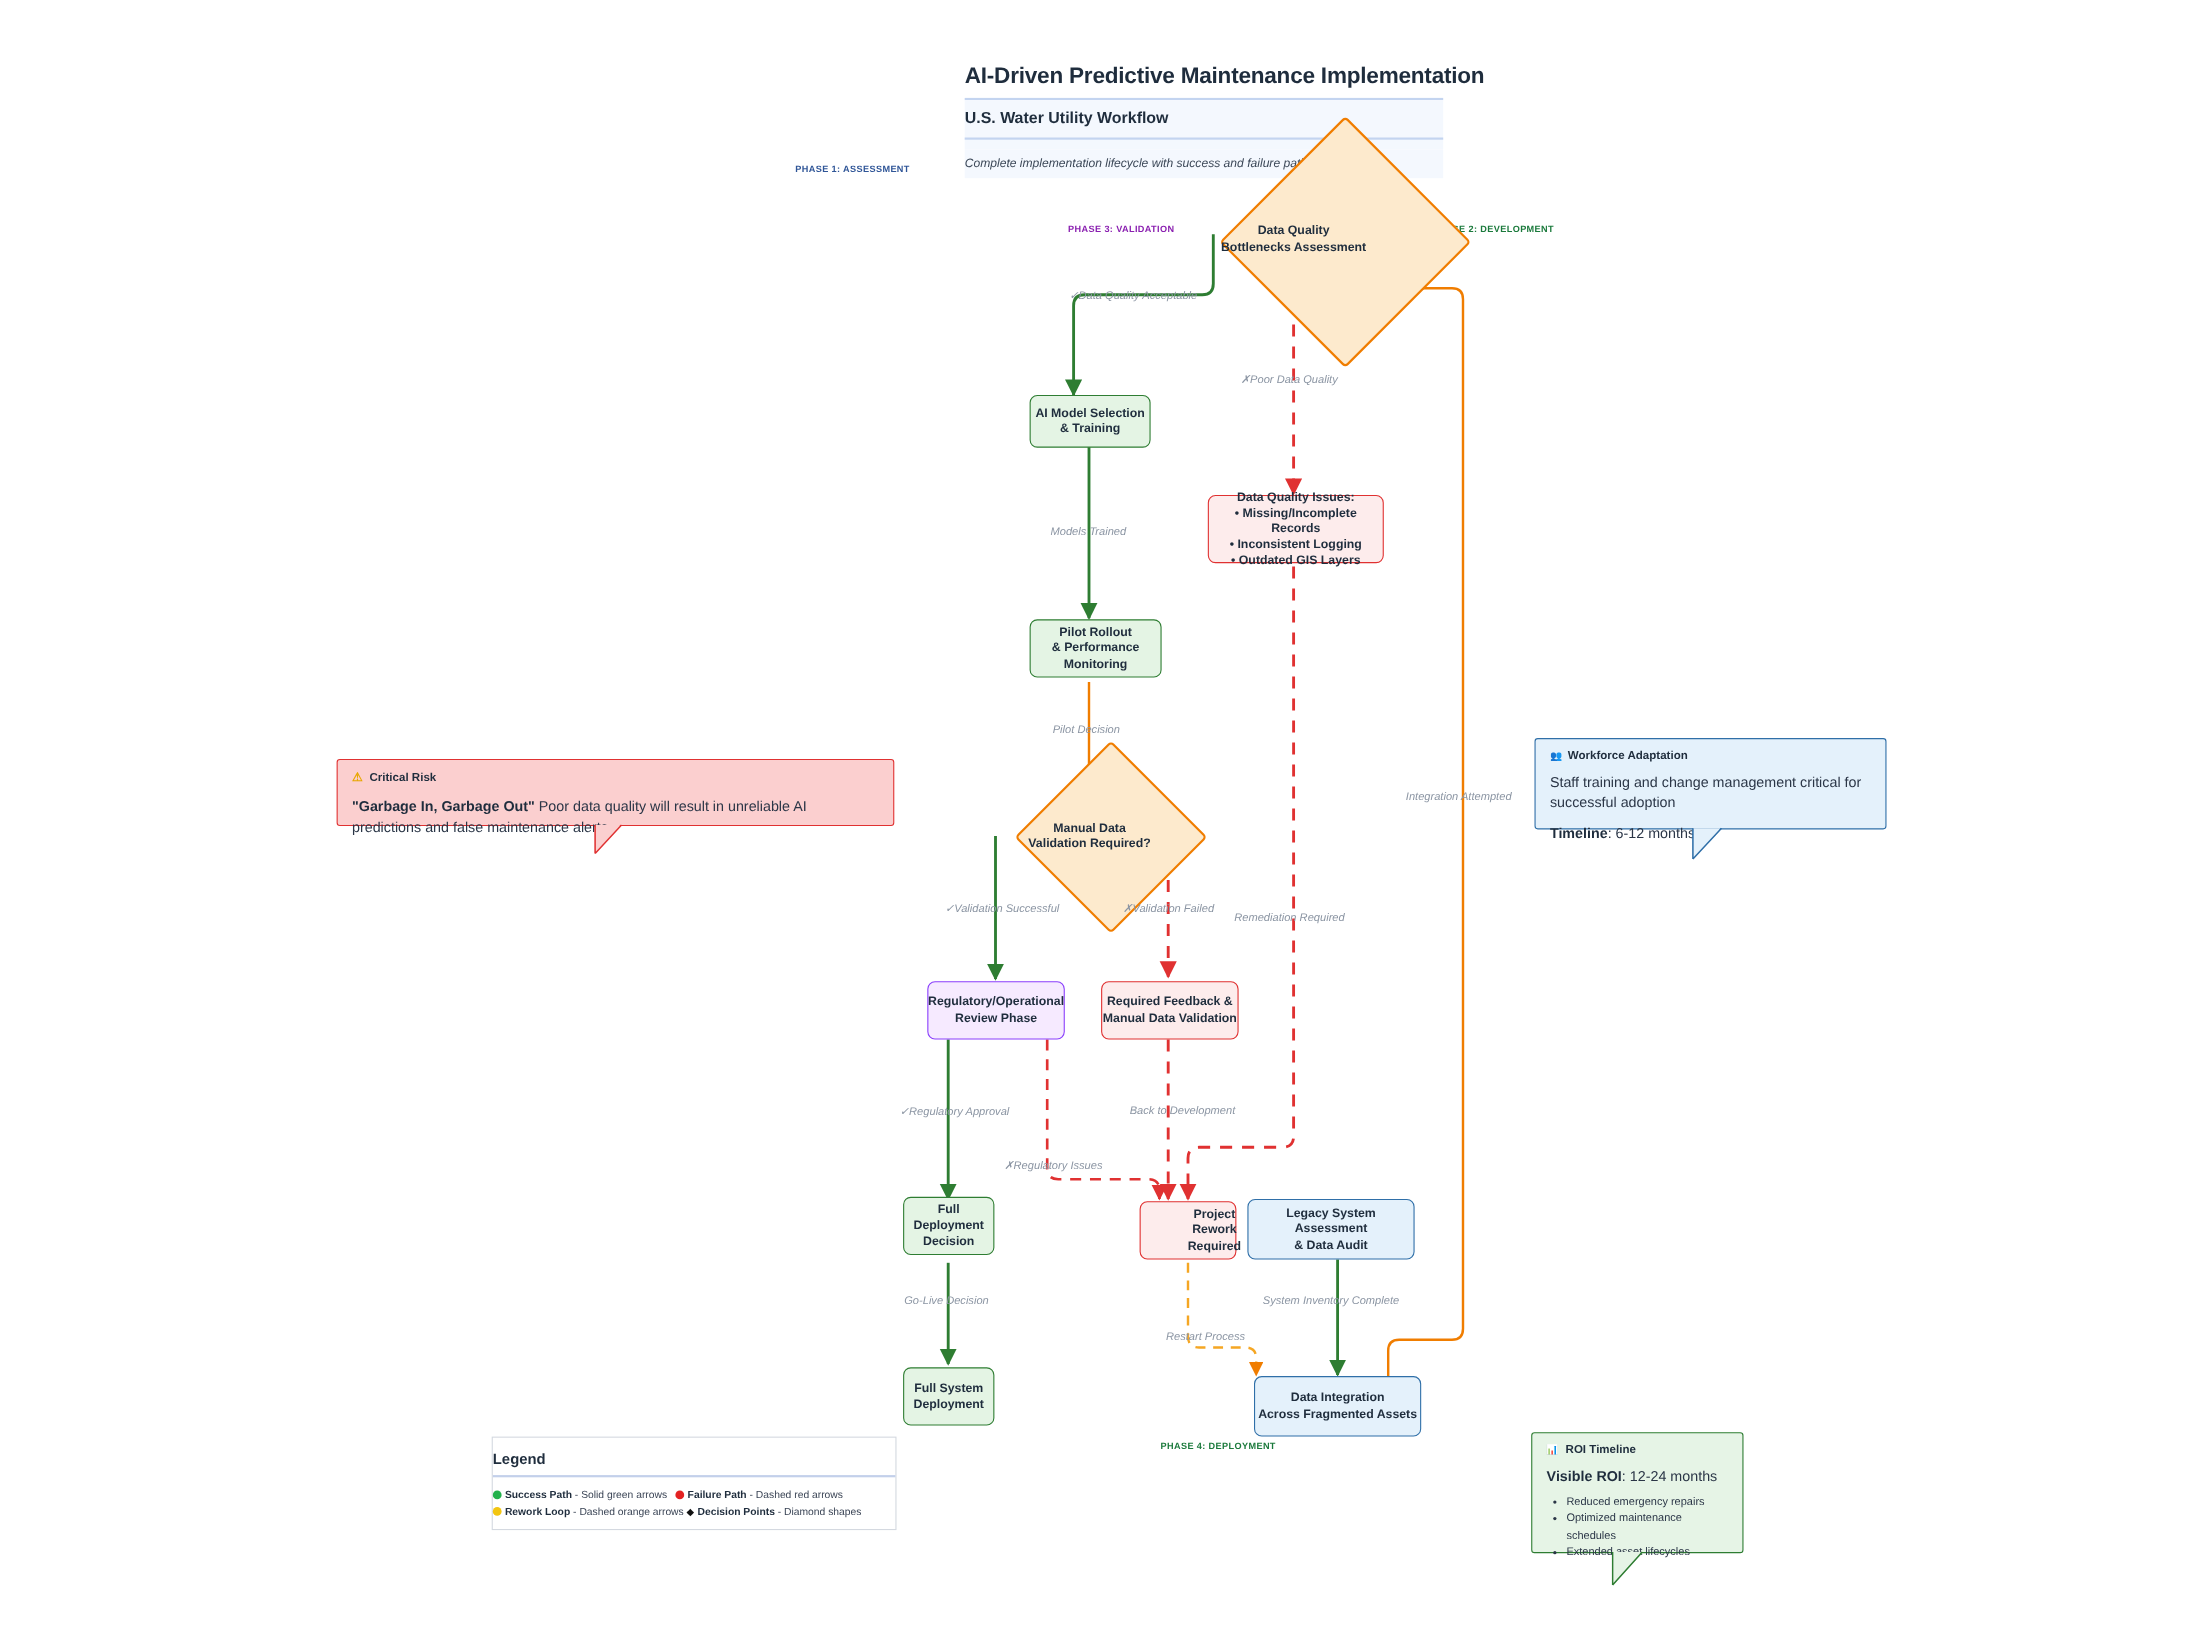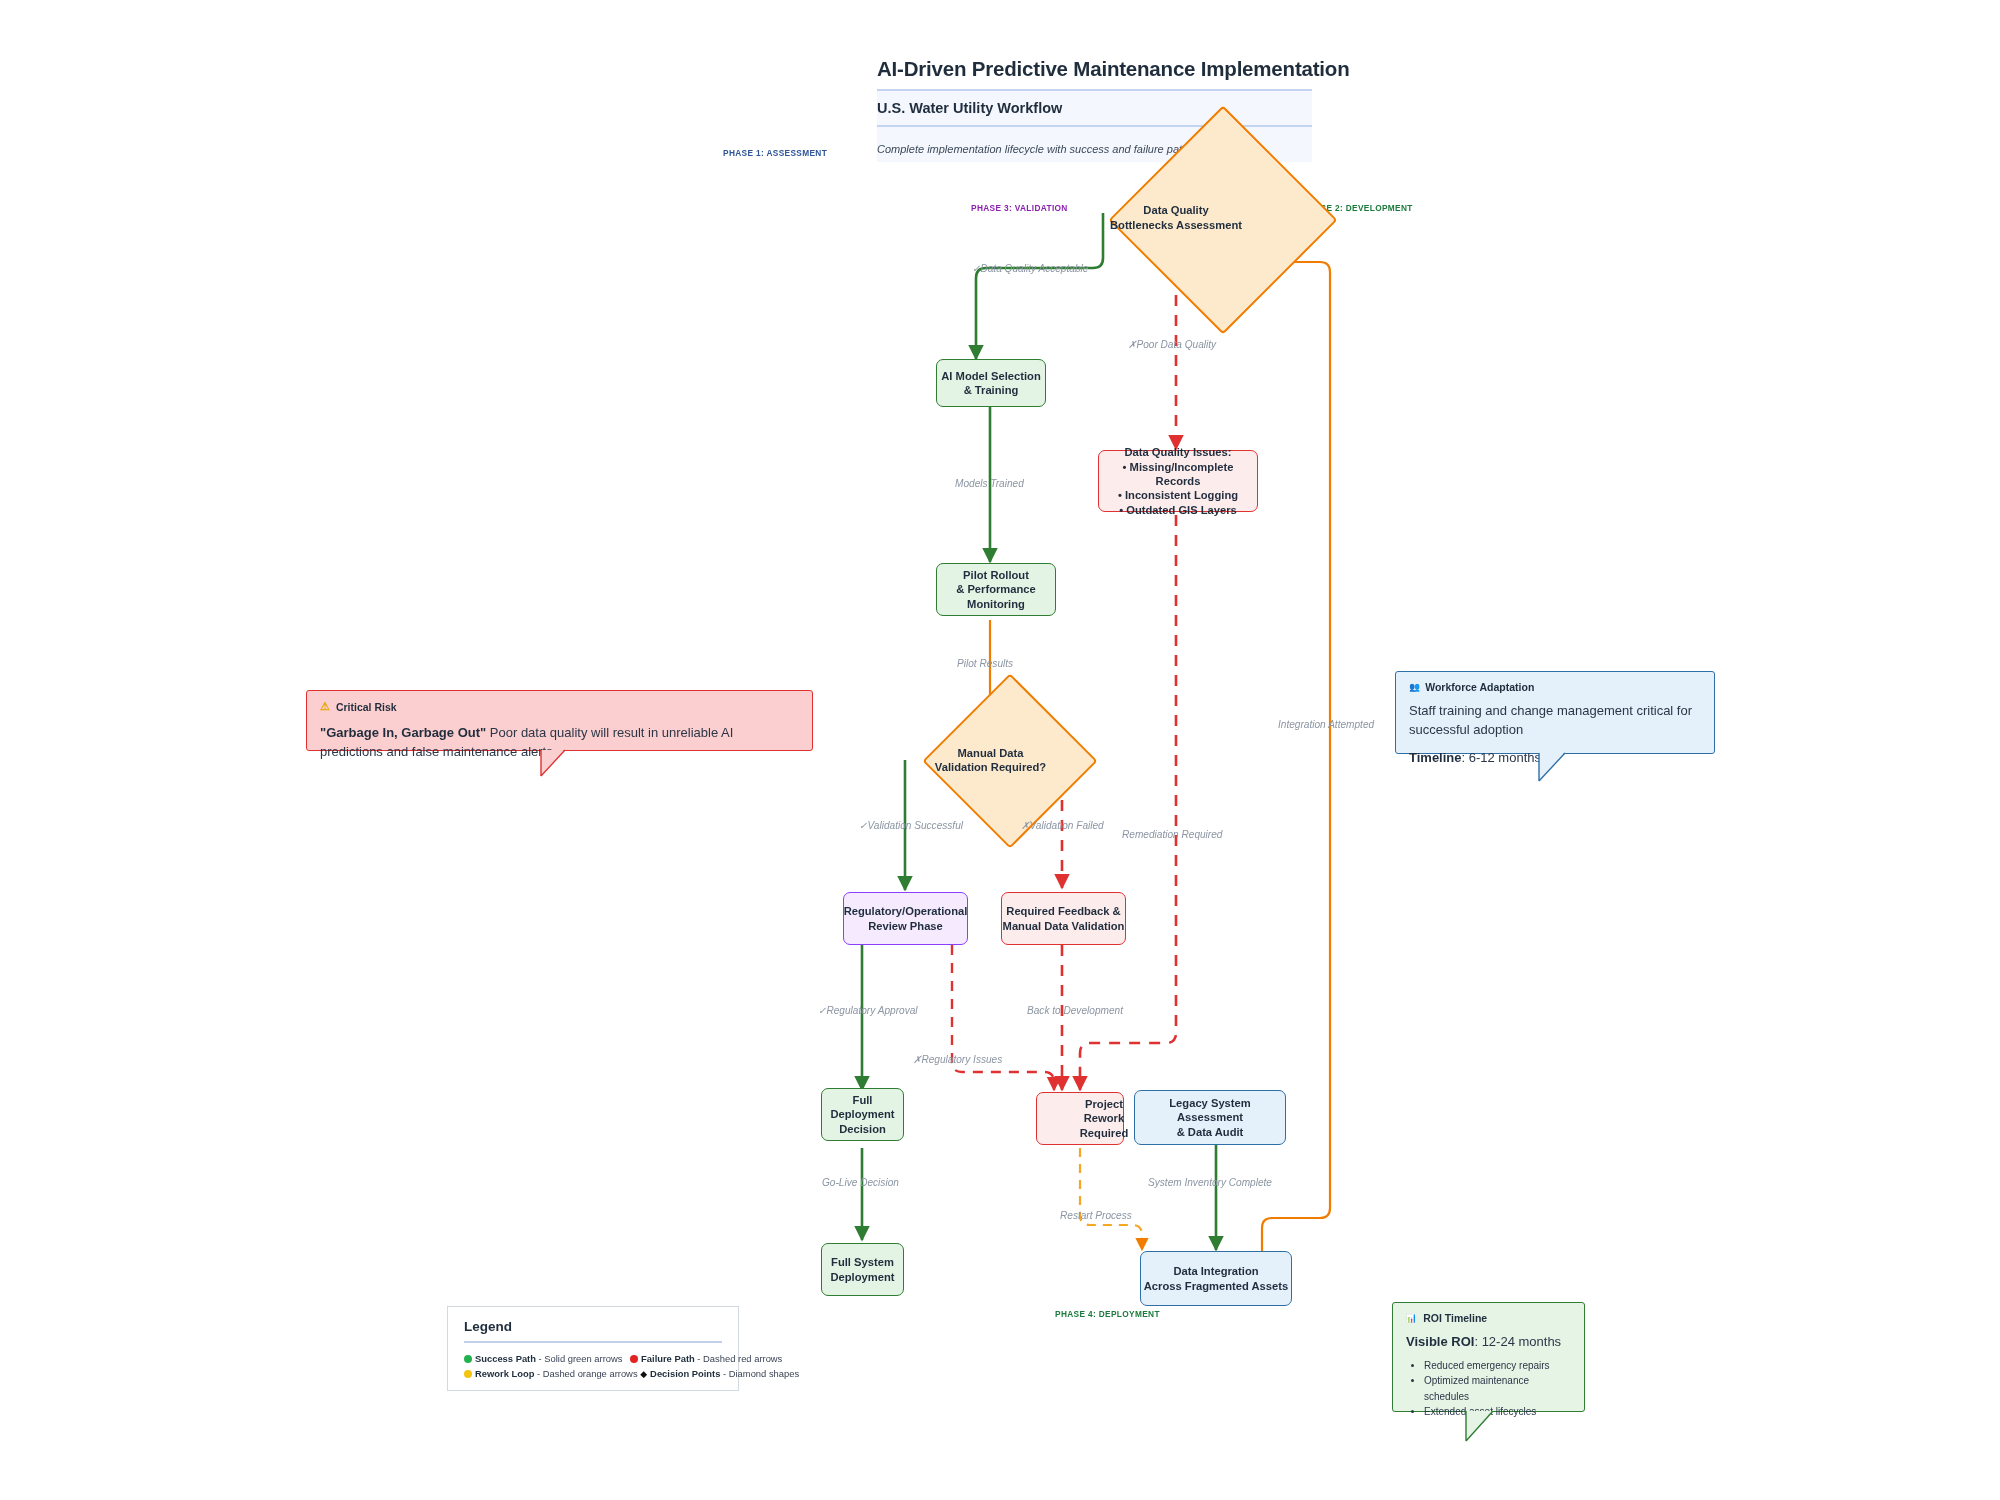--- a/index.html
+++ b/index.html
@@ -55,22 +55,22 @@
   .callout .c-title{font-size:10.5px;font-weight:bold;color:#1f2d3d;display:flex;align-items:center;gap:6px;}
   .callout .c-body{font-size:13px;color:#2b3647;line-height:1.45;}
   .callout b{color:#1f2d3d;}
   .co-red{background:#fbcfcf;border:1.6px solid #e03131;}
   .co-blue{background:#e4f1fb;border:1.6px solid #2f6fa8;}
   .co-green{background:#e6f4e6;border:1.6px solid #2e7d32;}
   .callout ul{margin:6px 0 0 0;padding-left:18px;}
   .callout li{font-size:10px;color:#2b3647;line-height:1.55;}
 
   
-  .legend{position:absolute;left:447px;top:1306px;width:292px;height:85px;
-      background:#ffffff;border:1.4px solid #d4d9e0;box-sizing:border-box;padding:12px 16px;}
+  .legend{position:absolute;left:447px;top:1306px;width:368px;height:85px;
+      background:#ffffff;border:1.4px solid #d4d9e0;box-sizing:border-box;padding:12px 0;}
   .legend-title{font-size:13.5px;font-weight:bold;color:#1f2d3d;}
   .legend-rule{height:1.6px;background:#c3d0ea;margin:7px 0 8px 0;}
   .legend-row{font-size:9.4px;color:#3a4455;line-height:1.62;white-space:nowrap;}
   .legend-row b{color:#1f2d3d;}
   .dot{display:inline-block;width:8px;height:8px;border-radius:50%;vertical-align:-1px;margin-right:3px;}
   .dot.green{background:#22b14c;}
   .dot.red{background:#e32222;}
   .dot.yellow{background:#f2c511;}
   .dia-glyph{display:inline-block;margin-right:3px;color:#111;font-size:9px;}
 
@@ -228,21 +228,21 @@
   <div class="node n-blue" style="left:1140px;top:1251px;width:152px;height:55px;">
     <div>
       <span>Data Integration</span><br>
       <span>Across Fragmented Assets</span>
     </div>
   </div>
 
   <div class="elabel" style="left:972px;top:263px;text-align:right;">✓Data Quality Acceptable</div>
   <div class="elabel" style="left:1128px;top:339px;">✗Poor Data Quality</div>
   <div class="elabel" style="left:955px;top:478px;">Models Trained</div>
-  <div class="elabel" style="left:957px;top:658px;">Pilot Results</div>
+  <div class="elabel" style="left:957px;top:658px;">Pilot Decision</div>
   <div class="elabel" style="left:859px;top:820px;">✓Validation Successful</div>
   <div class="elabel" style="left:1021px;top:820px;">✗Validation Failed</div>
   <div class="elabel" style="left:1122px;top:829px;">Remediation Required</div>
   <div class="elabel" style="left:818px;top:1005px;">✓Regulatory Approval</div>
   <div class="elabel" style="left:913px;top:1054px;">✗Regulatory Issues</div>
   <div class="elabel" style="left:1027px;top:1005px;">Back to Development</div>
   <div class="elabel" style="left:822px;top:1177px;">Go-Live Decision</div>
   <div class="elabel" style="left:1060px;top:1210px;">Restart Process</div>
   <div class="elabel" style="left:1148px;top:1177px;">System Inventory Complete</div>
   <div class="elabel" style="left:1278px;top:719px;">Integration Attempted</div>

